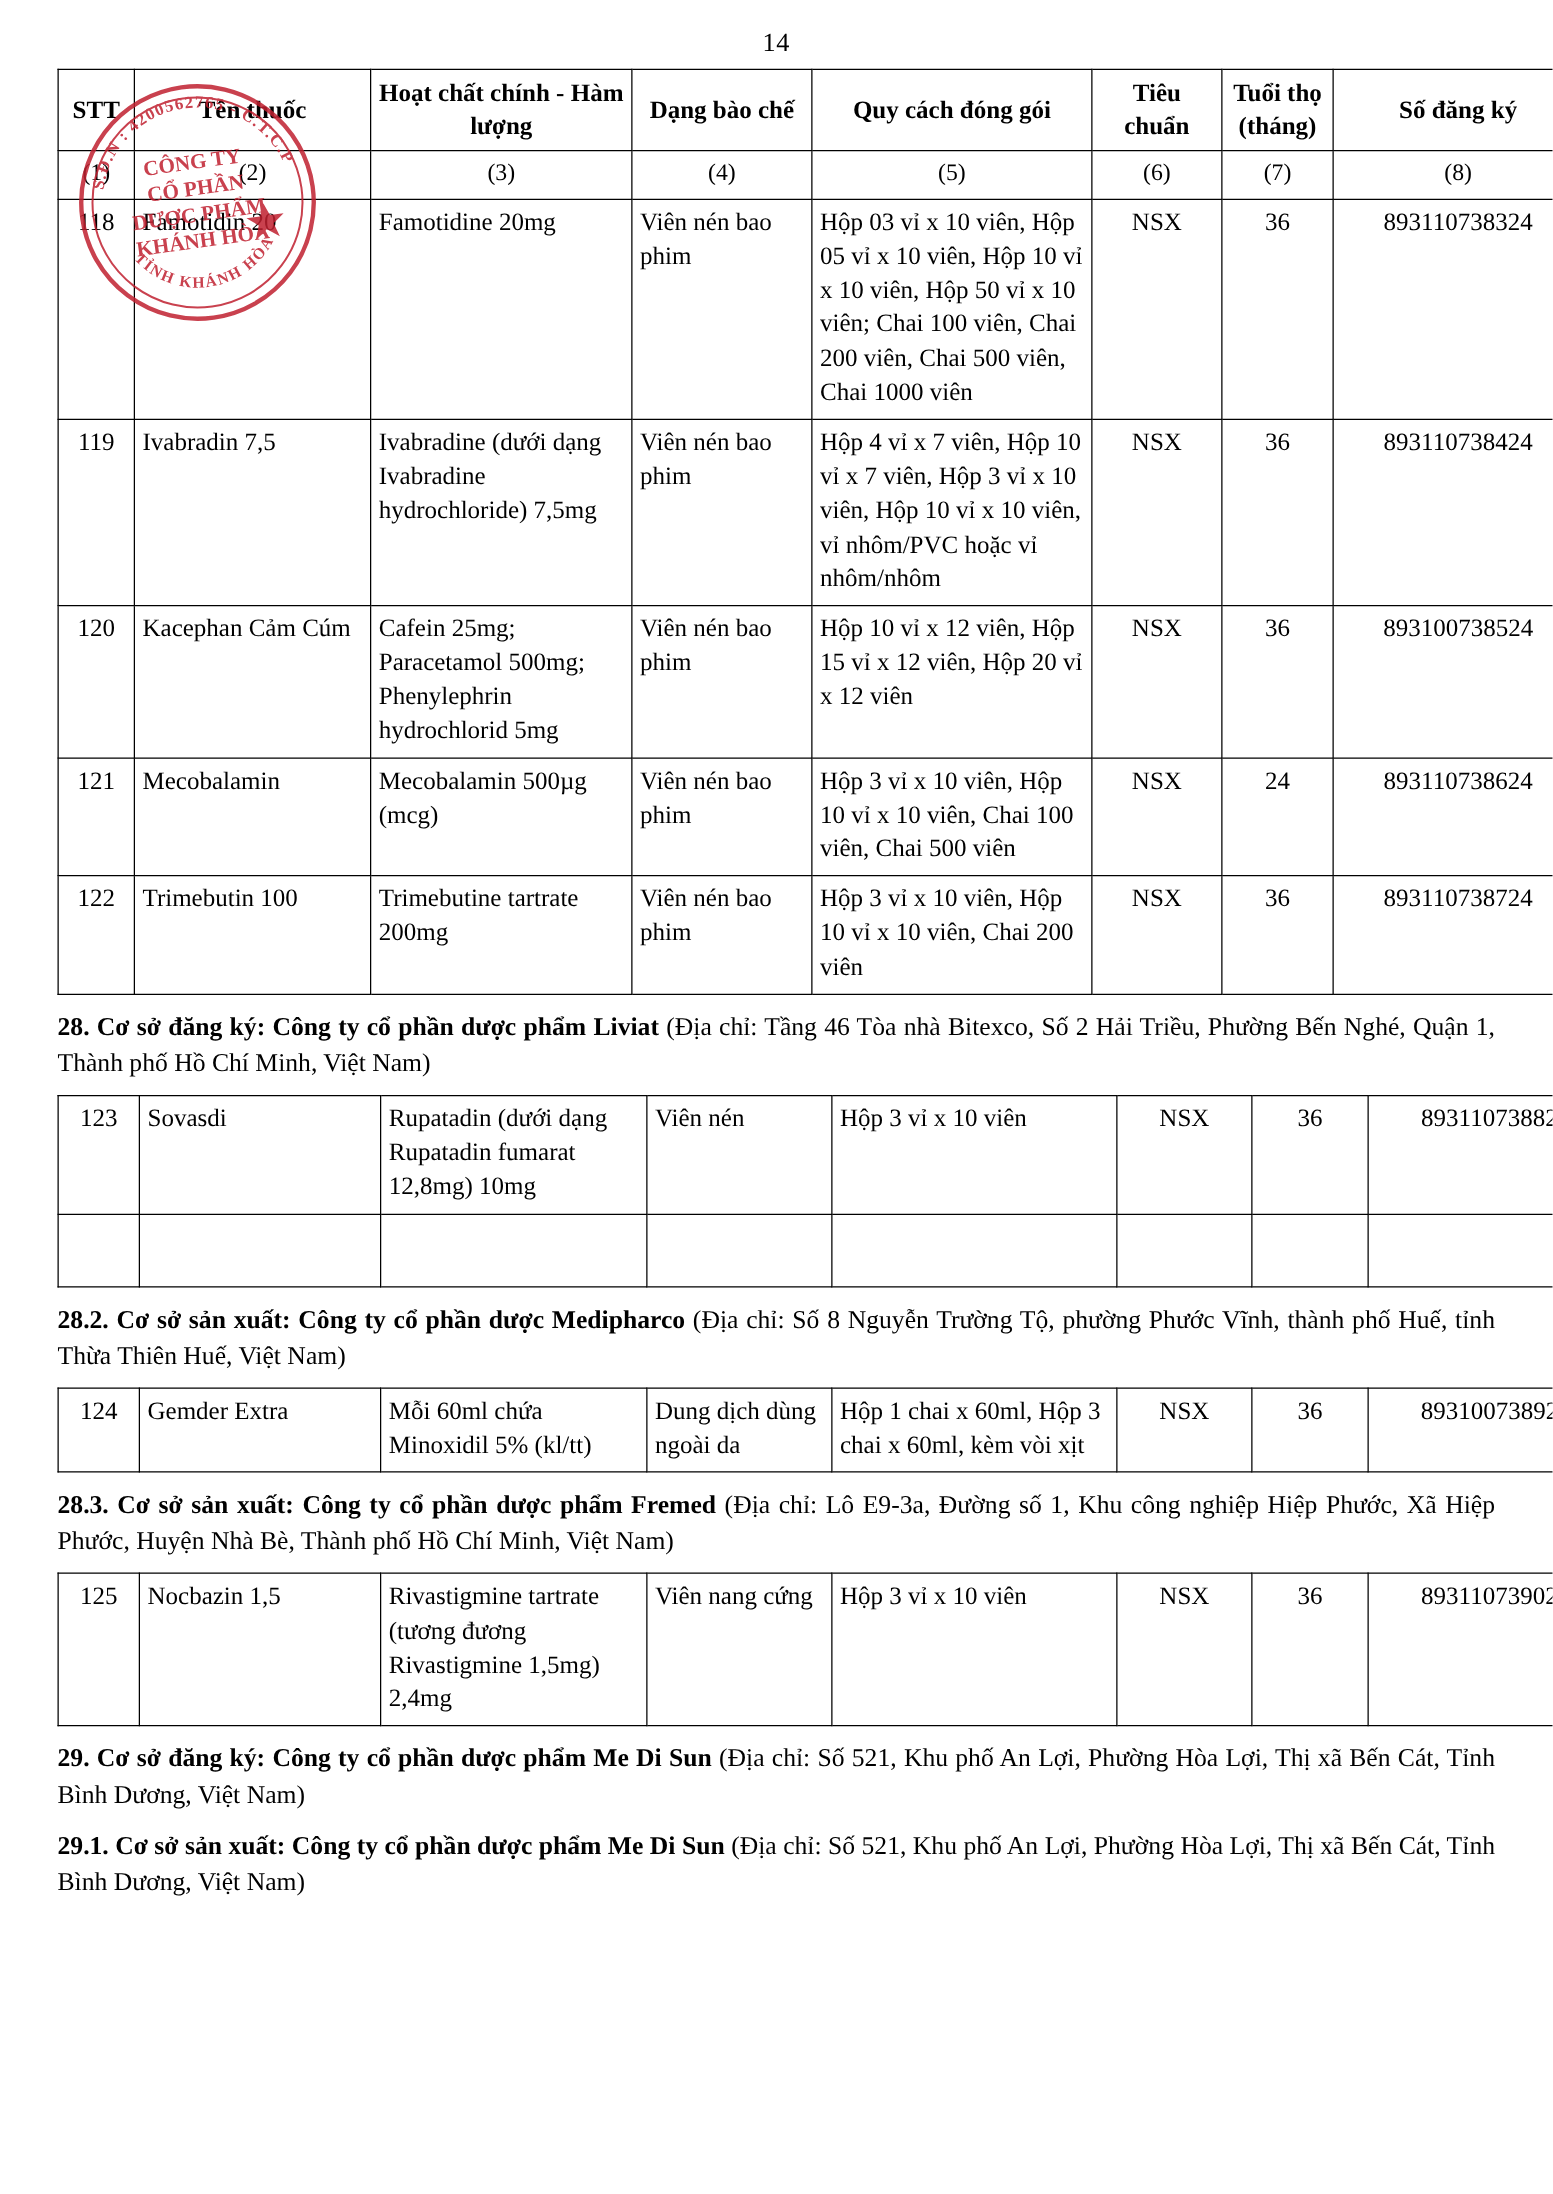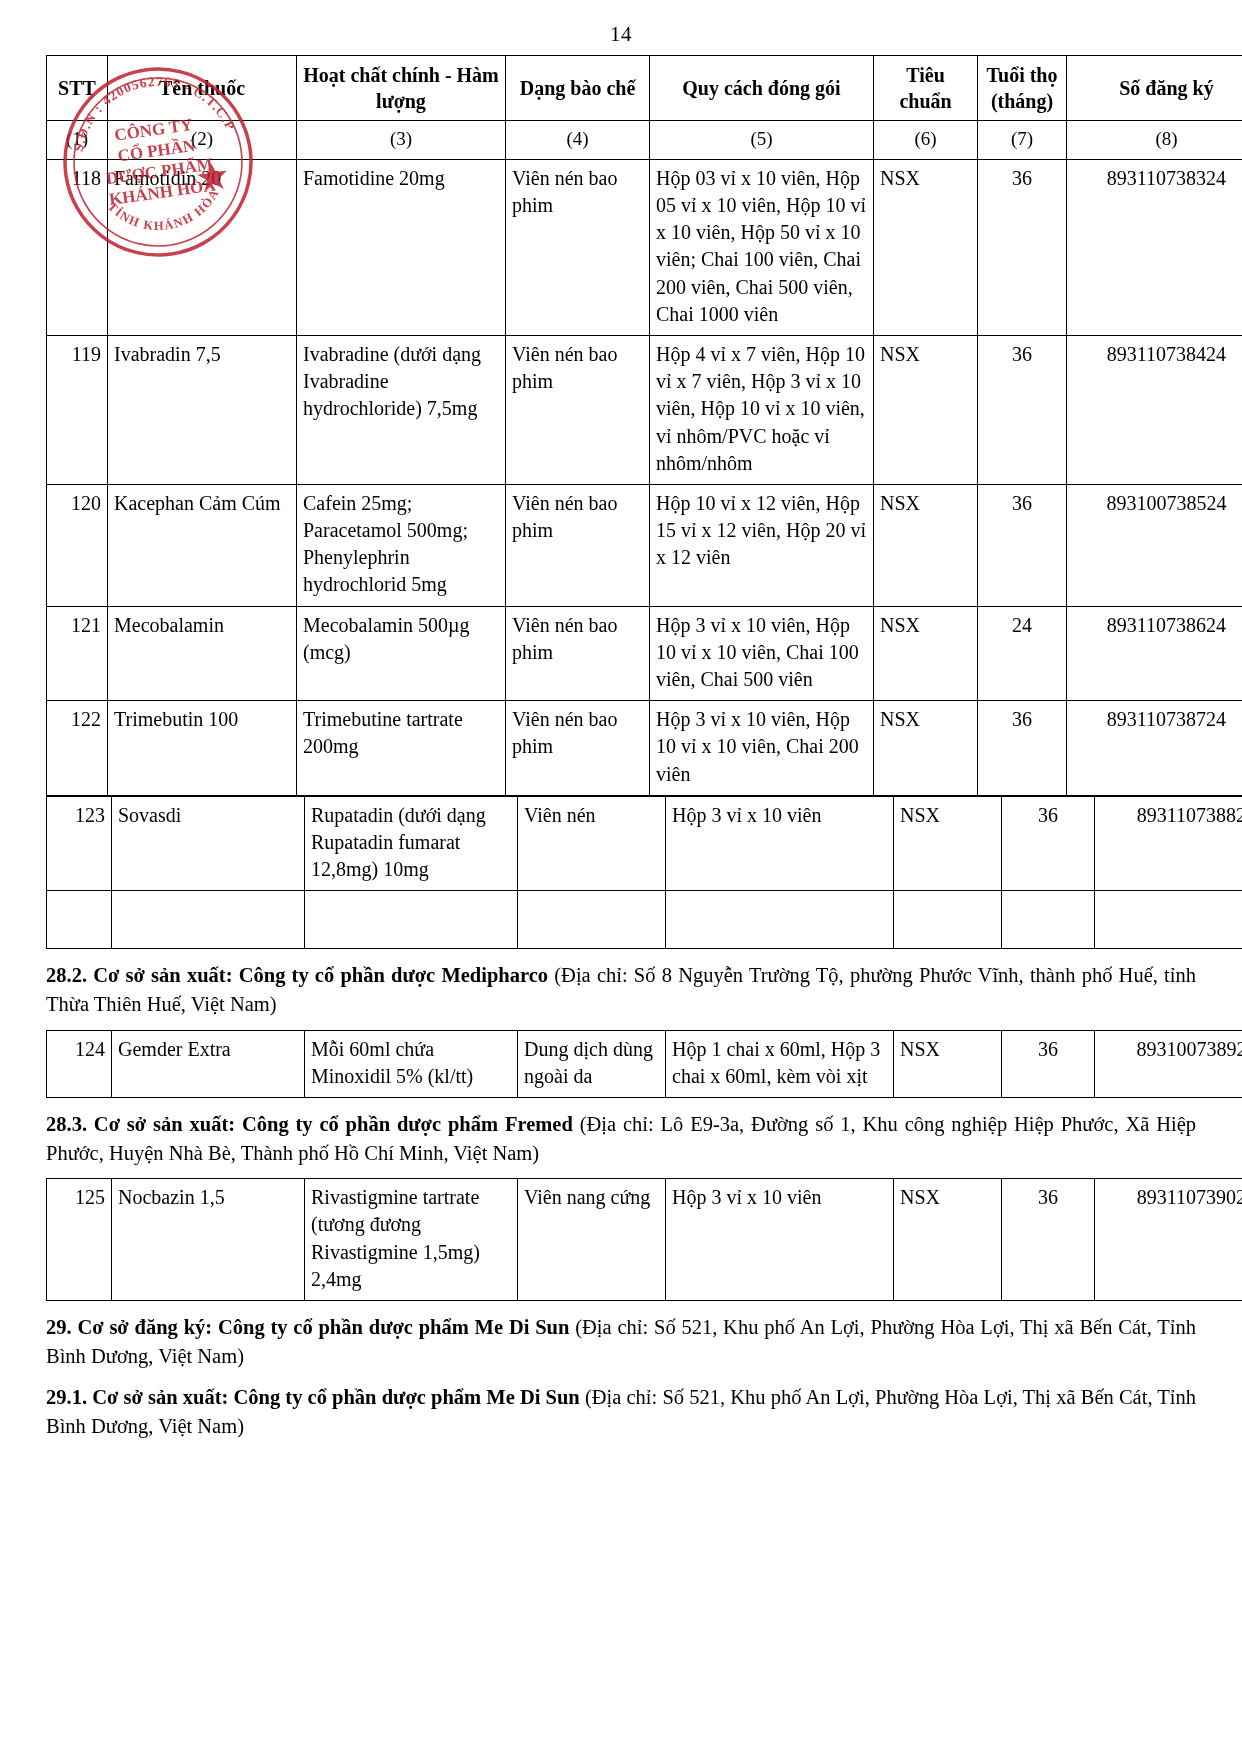--- a/index.html
+++ b/index.html
@@ -41,26 +41,26 @@
     line-height: 1.36;
     font-weight: normal;
   }
   table.reg-table th {
     text-align: center;
     font-weight: bold;
     vertical-align: middle;
     padding: 6px 4px;
     line-height: 1.3;
   }
-  .c-stt   { width: 52px;  text-align: right; }
+  .c-stt   { width: 52px;  text-align: center; }
   .c-name  { width: 180px; }
   .c-act   { width: 200px; }
   .c-form  { width: 135px; }
   .c-pack  { width: 215px; }
-  .c-std   { width: 95px;  text-align: left; }
+  .c-std   { width: 95px;  text-align: center; }
   .c-age   { width: 80px;  text-align: center; }
   .c-reg   { width: 191px; text-align: center; }
 
   .numrow td {
     text-align: center;
     font-weight: normal;
     padding: 2px 4px 4px 4px;
     font-size: 19px;
   }
 
@@ -188,20 +188,23 @@
         <td class="c-act">Trimebutine tartrate 200mg</td>
         <td class="c-form">Viên nén bao phim</td>
         <td class="c-pack">Hộp 3 vỉ x 10 viên, Hộp 10 vỉ x 10 viên, Chai 200 viên</td>
         <td class="c-std">NSX</td>
         <td class="c-age">36</td>
         <td class="c-reg">893110738724</td>
       </tr>
     </tbody>
   </table>
 
+  <div class="section">
+    <span class="lead">28. Cơ sở đăng ký: Công ty cổ phần dược phẩm Liviat</span><span> (Địa chỉ: Tầng 46 Tòa nhà Bitexco, Số 2 Hải Triều, Phường Bến Nghé, Quận 1, Thành phố Hồ Chí Minh, Việt Nam)</span>
+  </div>
 
 
   <table class="reg-table">
     <tbody>
       <tr>
         <td class="c-stt">123</td>
         <td class="c-name">Sovasdi</td>
         <td class="c-act">Rupatadin (dưới dạng Rupatadin fumarat 12,8mg) 10mg</td>
         <td class="c-form">Viên nén</td>
         <td class="c-pack">Hộp 3 vỉ x 10 viên</td>

